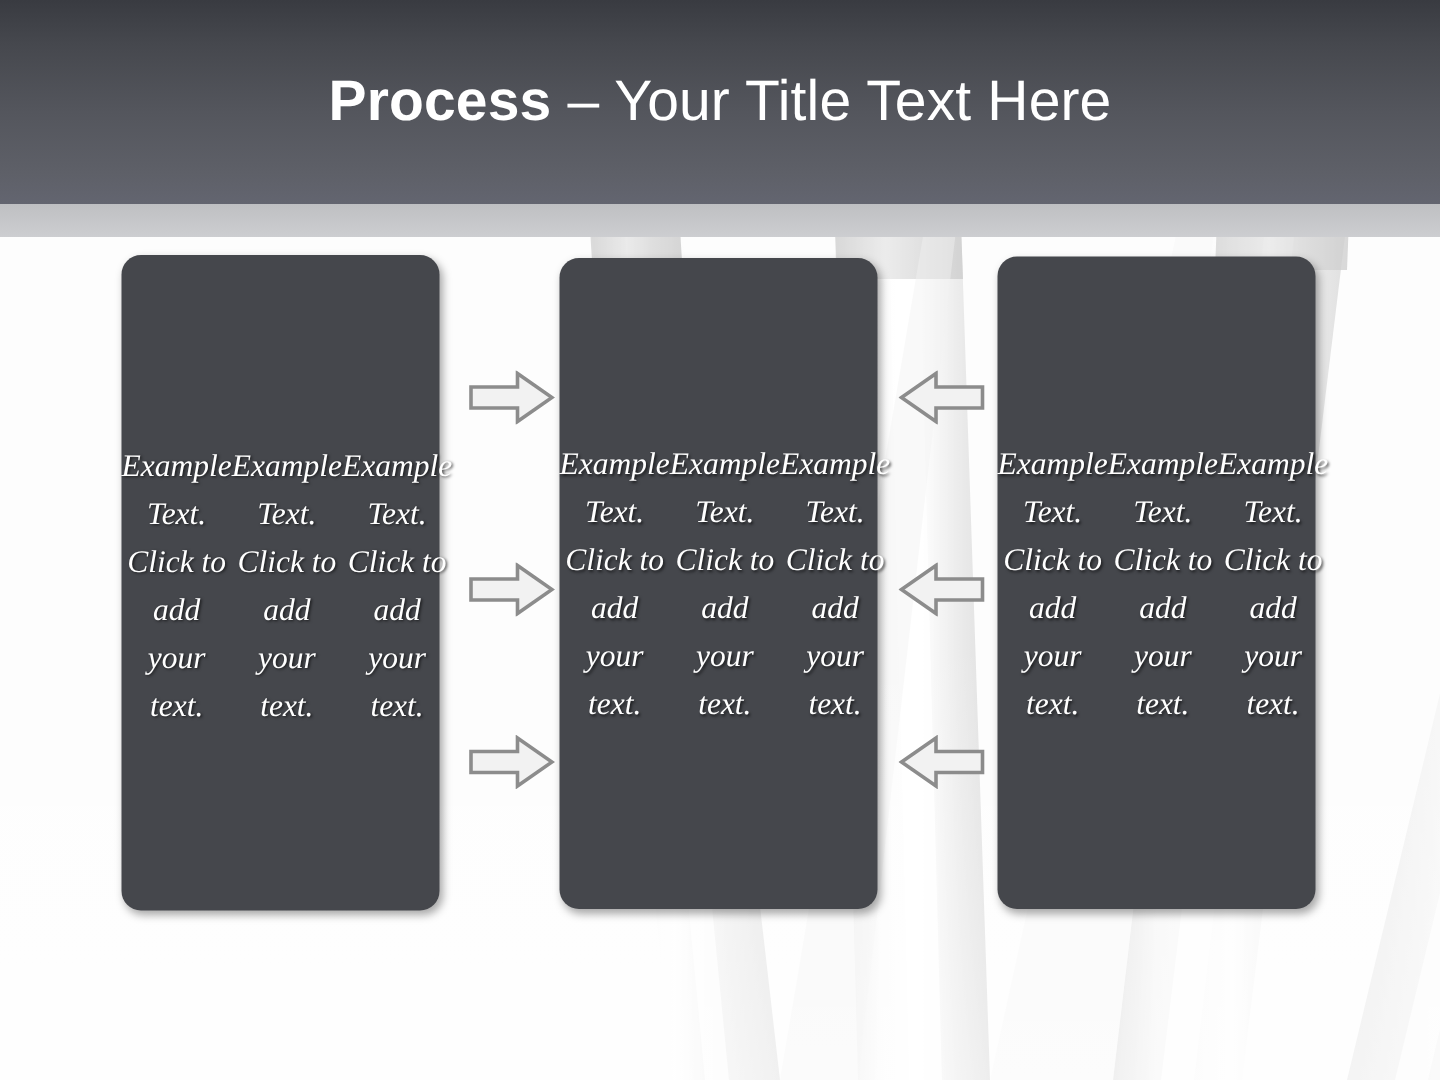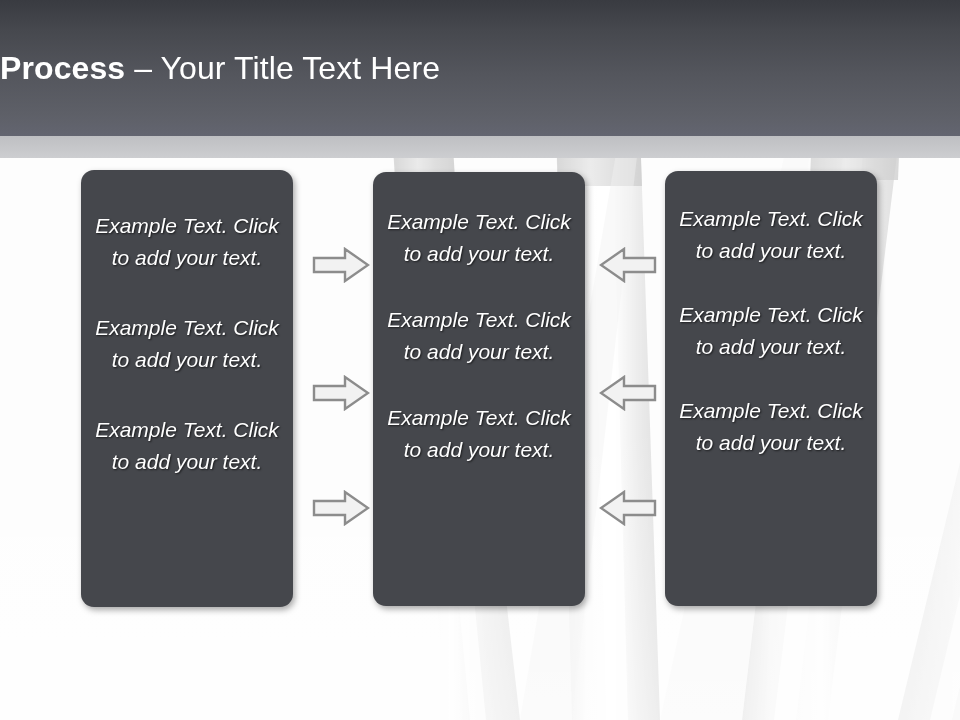--- a/index.html
+++ b/index.html
@@ -47,22 +47,23 @@
     top: 0;
     width: 960px;
     height: 136px;
     background: linear-gradient(180deg, #393b41 0%, #46484e 22%, #54565d 55%, #5e6068 85%, #636570 100%);
   }
   #header-title {
     position: absolute;
     left: 0;
     top: 47px;
     width: 960px;
+    text-align: center;
     color: #ffffff;
-    font-size: 32px;
+    font-size: 38px;
     line-height: 42px;
     letter-spacing: 0.1px;
     white-space: nowrap;
   }
   #header-title .t-bold {
     font-weight: bold;
   }
   #header-title .t-light {
     font-weight: normal;
   }
@@ -85,23 +86,24 @@
   }
 
   
   .proc-box {
     position: absolute;
     background: #45474c;
     border-radius: 13px;
     box-shadow: 2px 3px 6px rgba(0,0,0,0.34);
     box-sizing: border-box;
     display: flex;
-    flex-direction: column;
+    flex-direction: row;
     justify-content: flex-start;
     align-items: center;
+    font-family: Liberation Serif, serif;
   }
   #box-1 { left: 81px;  top: 170px; width: 212px; height: 437px; padding-top: 40px; }
   #box-2 { left: 373px; top: 172px; width: 212px; height: 434px; padding-top: 34px; }
   #box-3 { left: 665px; top: 171px; width: 212px; height: 435px; padding-top: 32px; }
 
   .box-text {
     color: #ffffff;
     font-style: italic;
     font-size: 21px;
     line-height: 32px;

